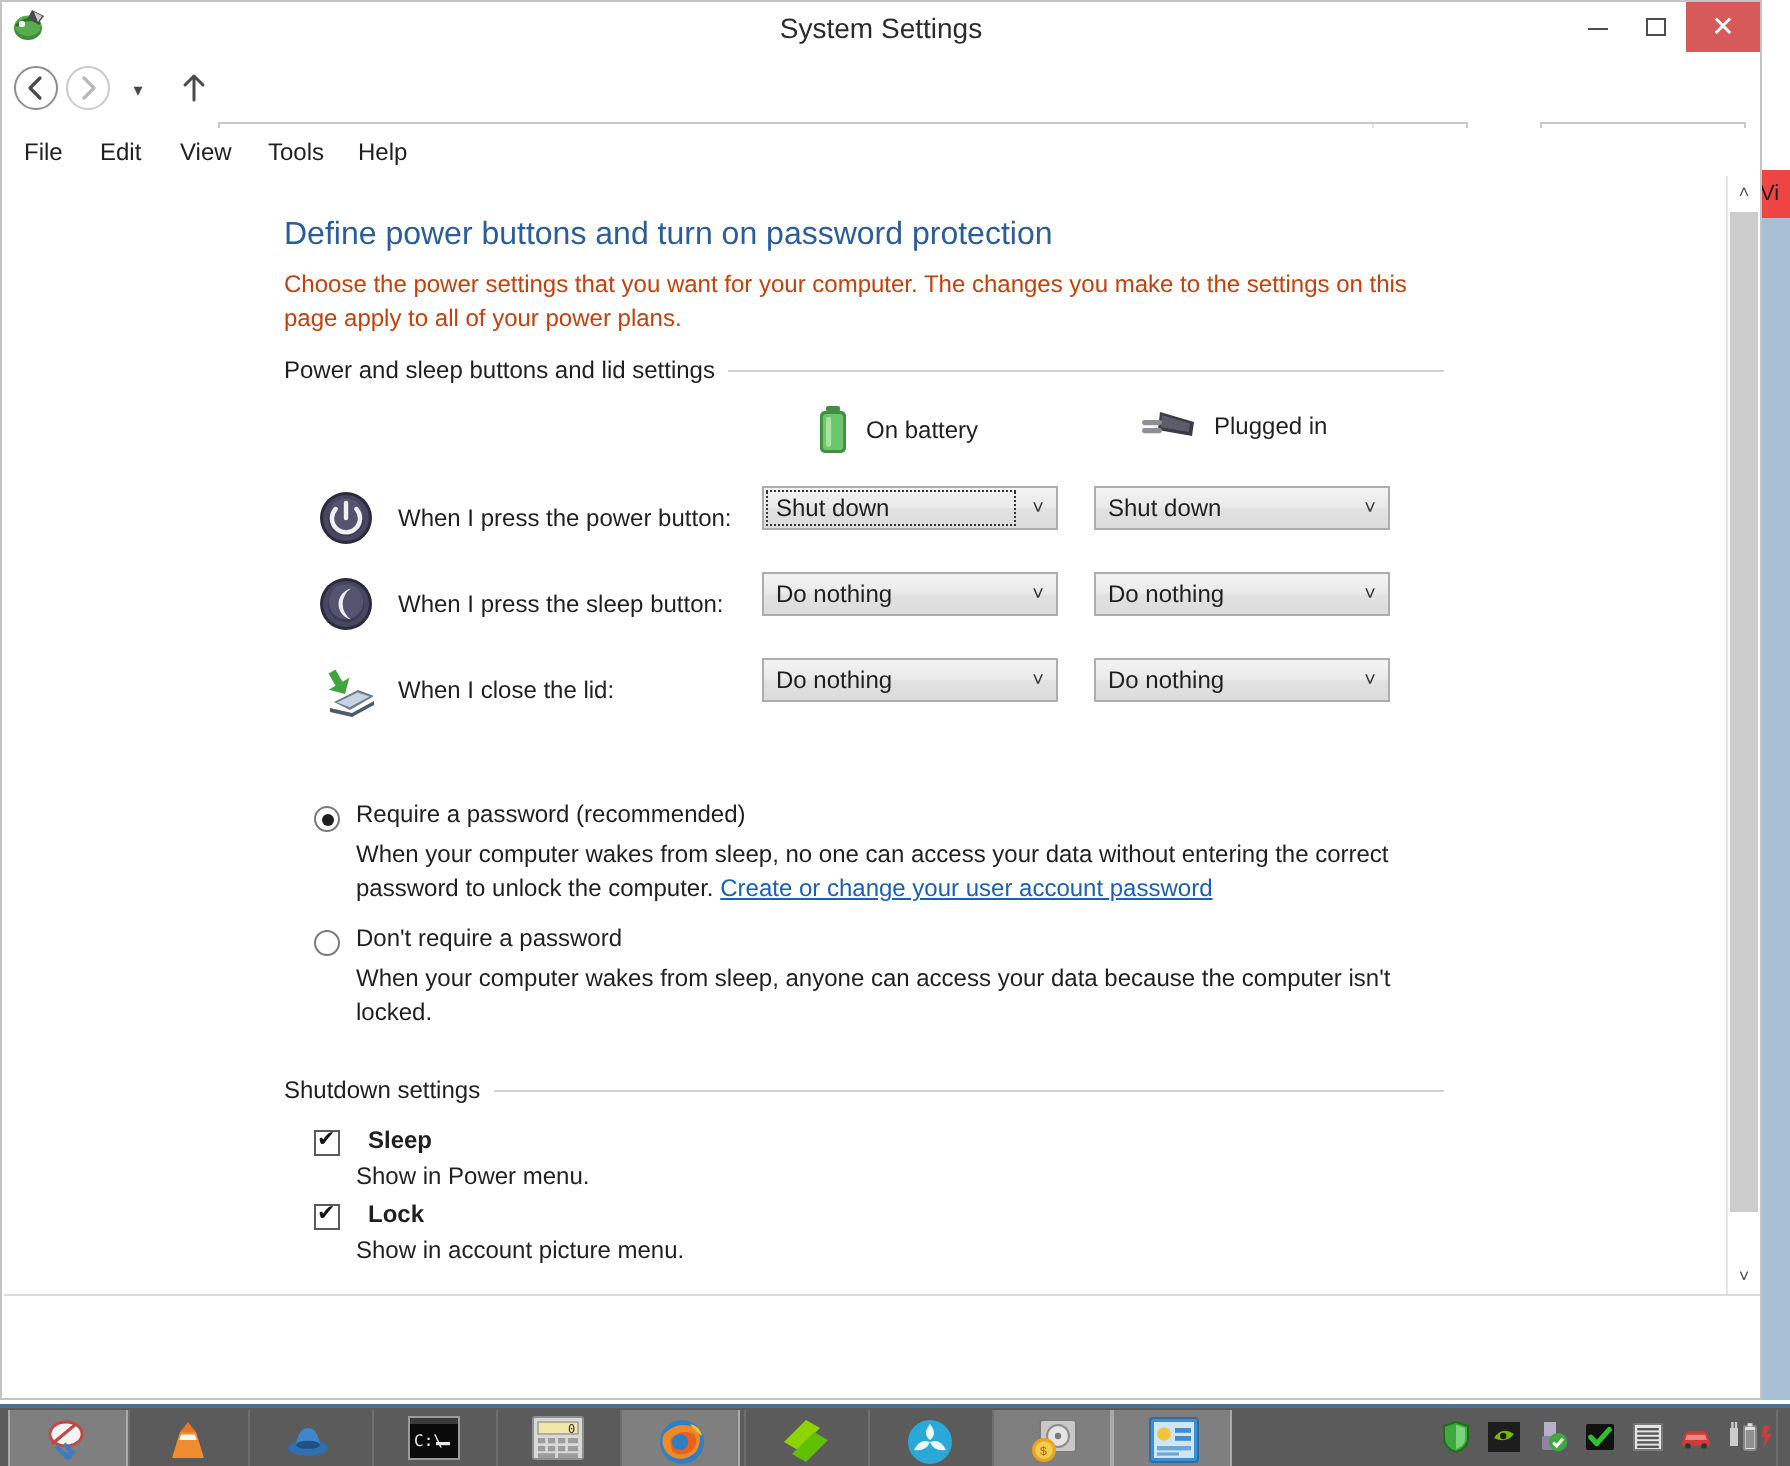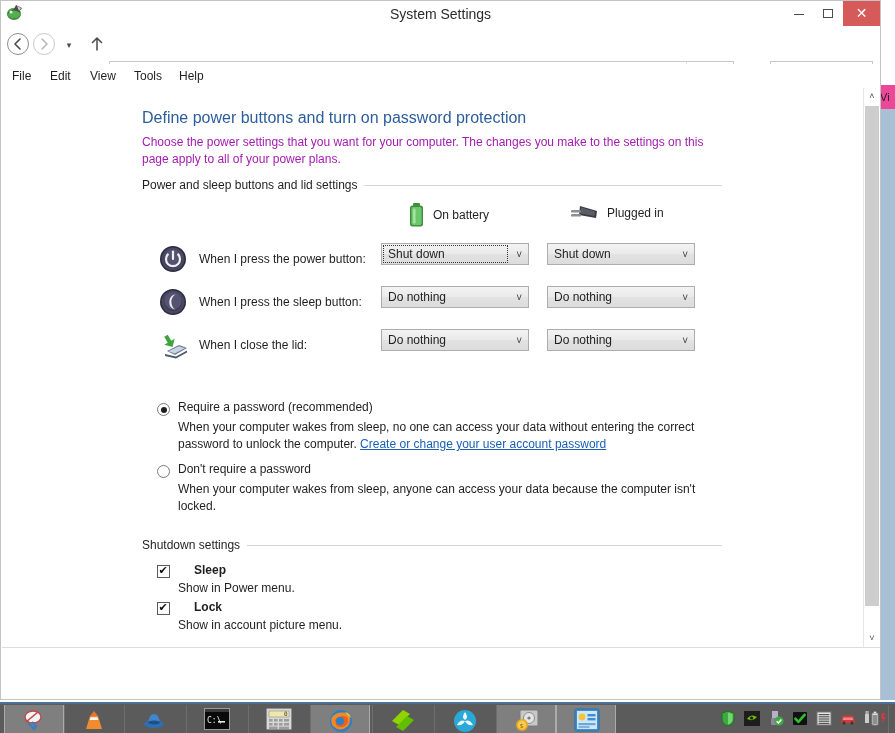--- a/index.html
+++ b/index.html
@@ -17,21 +17,21 @@
 
   
   .bg-window {
     position: absolute; left: 878px; top: 85px;
     width: 17px; height: 615px;
     background: #a8c0d6;
   }
   .bg-window-top {
     position: absolute; left: 878px; top: 85px;
     width: 17px; height: 24px;
-    background: #ec4899;
+    background: #ef4444;
     border-left: 1px solid #c9c9c9;
     box-sizing: border-box;
     font-size: 11px; color: #1f1f1f;
     line-height: 24px; padding-left: 1px;
     overflow: hidden;
   }
 
   
   .window {
     position: absolute; left: 0; top: 0;
@@ -186,21 +186,21 @@
   }
 
   .page-title {
     position: absolute; left: 140px; top: 21px;
     font-size: 16px; color: #2c5d9b;
     white-space: nowrap;
   }
   .page-desc {
     position: absolute; left: 140px; top: 46px;
     width: 585px;
-    font-size: 12px; color: #a21caf;
+    font-size: 12px; color: #c2410c;
     line-height: 17px;
   }
 
   
   .group {
     position: absolute;
     display: flex; align-items: center;
     width: 580px;
   }
   .group-label {
@@ -303,21 +303,21 @@
     background: #ffffff;
     box-sizing: border-box;
   }
   .checkbox.on::after {
     content: "\2714";
     position: absolute; left: 0.5px; top: -3px;
     font-size: 11px; color: #111;
     line-height: 15px;
   }
   .cb-label {
-    position: absolute; left: 37px; top: 0;
+    position: absolute; left: 27px; top: 0;
     font-size: 12px; color: #1f1f1f; font-weight: bold;
     white-space: nowrap;
   }
   .cb-desc {
     position: absolute; left: 21px; top: 18px;
     font-size: 12px; color: #1f1f1f; white-space: nowrap;
   }
 
   
   .vscroll {

